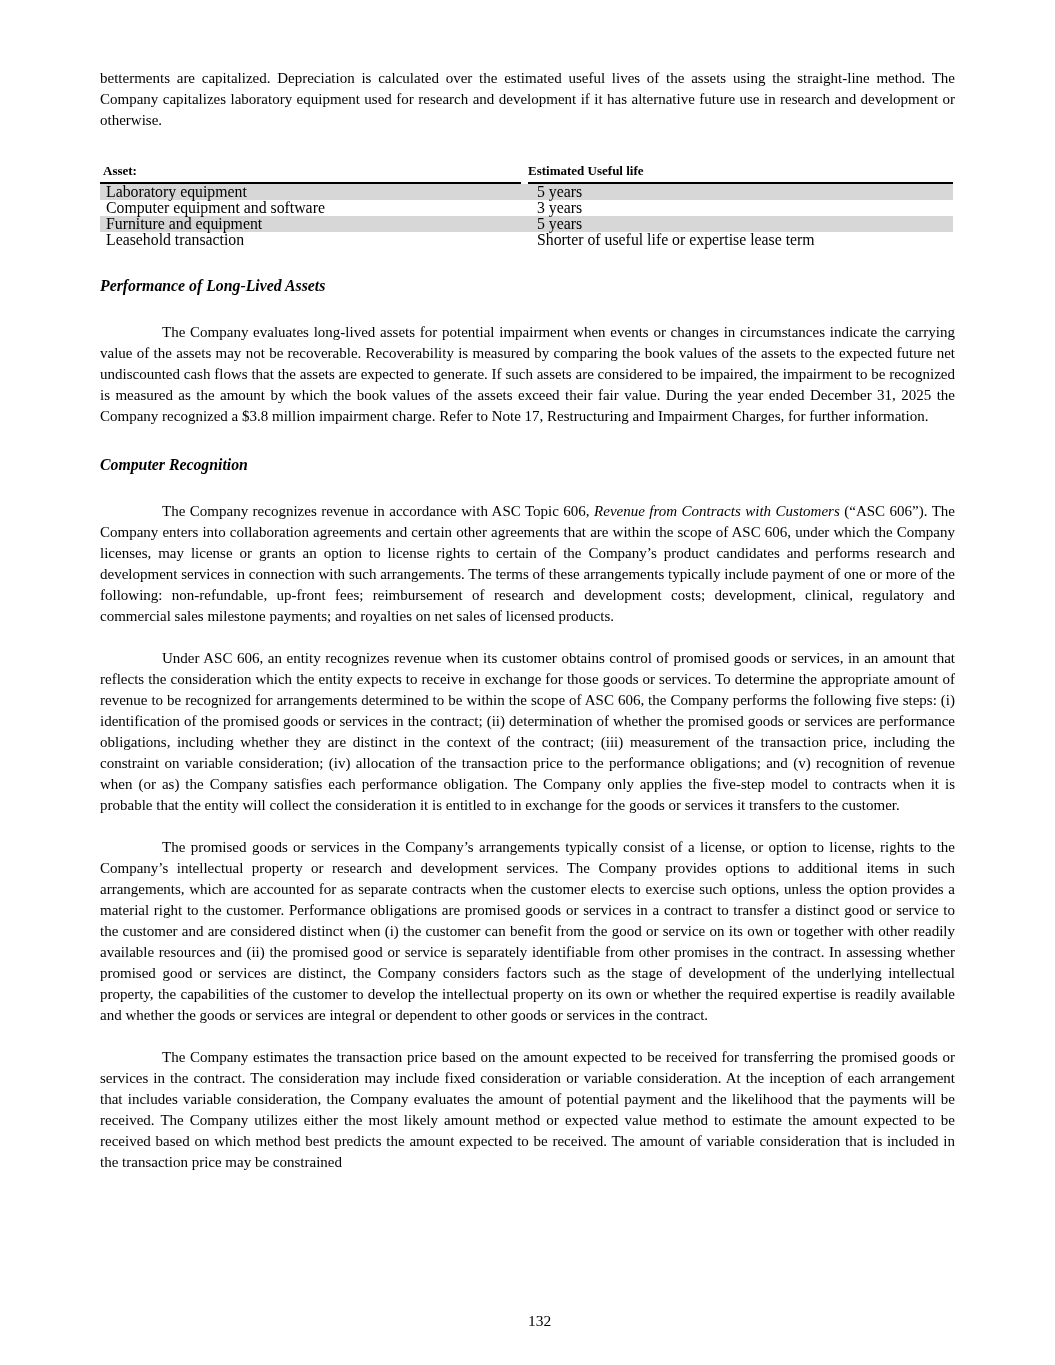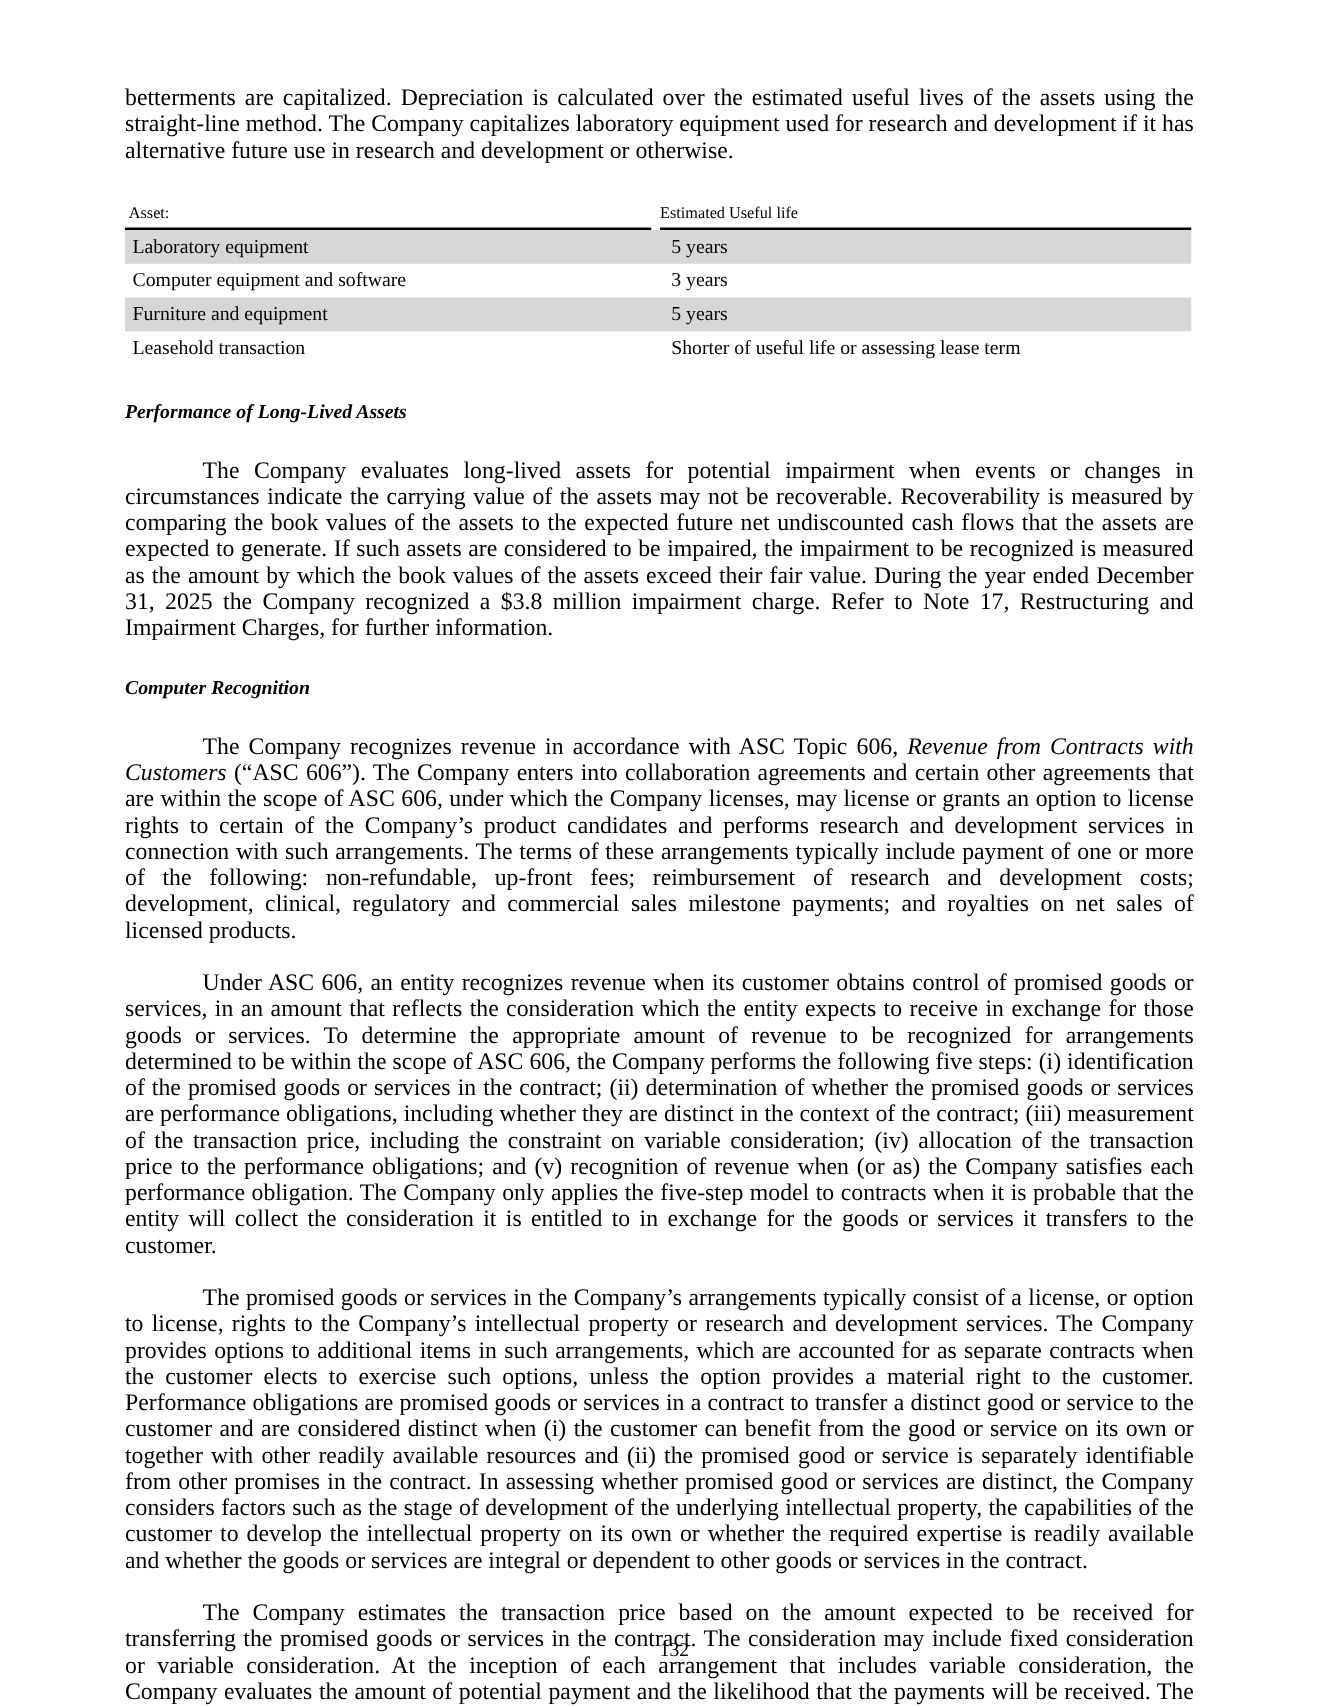--- a/index.html
+++ b/index.html
@@ -12,21 +12,21 @@
     height: 1365px;
     position: relative;
     overflow: hidden;
     font-family: "Liberation Serif", serif;
     color: #000000;
   }
   .page {
     padding: 68px 100px 0 100px;
   }
   .para {
-    font-size: 19px;
+    font-size: 15px;
     line-height: 21px;
     text-align: justify;
     margin: 0 0 21px 0;
   }
   .indent {
     text-indent: 62px;
   }
   .section-heading {
     font-size: 15.8px;
     line-height: 21px;
@@ -51,26 +51,26 @@
   }
   .t-header .hcol2 {
     flex: 1;
     border-bottom: 2.5px solid #000000;
     padding: 2px 0 3px 0;
     text-align: left;
     box-sizing: border-box;
   }
   .t-header .hlabel {
     font-size: 13px;
-    font-weight: normal;
+    font-weight: bold;
     line-height: 15px;
   }
   .t-row {
     display: flex;
-    height: 27px;
+    height: 16px;
     align-items: center;
     font-size: 15.8px;
   }
   .t-row.shaded {
     background: #d7d7d7;
   }
   .t-row .rcol1 {
     width: 428px;
     padding-left: 6px;
     box-sizing: border-box;
@@ -116,21 +116,21 @@
     <div class="t-row">
       <div class="rcol1">Computer equipment and software</div>
       <div class="rcol2">3 years</div>
     </div>
     <div class="t-row shaded">
       <div class="rcol1">Furniture and equipment</div>
       <div class="rcol2">5 years</div>
     </div>
     <div class="t-row">
       <div class="rcol1">Leasehold transaction</div>
-      <div class="rcol2">Shorter of useful life or assessing lease term</div>
+      <div class="rcol2">Shorter of useful life or expertise lease term</div>
     </div>
   </div>
 
   <h3 class="section-heading">Performance of Long-Lived Assets</h3>
 
   <p class="para indent">The Company evaluates long-lived assets for potential impairment when events or changes in circumstances indicate the carrying value of the assets may not be recoverable. Recoverability is measured by comparing the book values of the assets to the expected future net undiscounted cash flows that the assets are expected to generate. If such assets are considered to be impaired, the impairment to be recognized is measured as the amount by which the book values of the assets exceed their fair value. During the year ended December 31, 2025 the Company recognized a $3.8 million impairment charge. Refer to Note 17, Restructuring and Impairment Charges, for further information.</p>
 
   <h3 class="section-heading">Computer Recognition</h3>
 
   <p class="para indent"><span>The Company recognizes revenue in accordance with ASC Topic 606, </span><i>Revenue from Contracts with Customers</i><span> (“ASC 606”). The Company enters into collaboration agreements and certain other agreements that are within the scope of ASC 606, under which the Company licenses, may license or grants an option to license rights to certain of the Company’s product candidates and performs research and development services in connection with such arrangements. The terms of these arrangements typically include payment of one or more of the following: non-refundable, up-front fees; reimbursement of research and development costs; development, clinical, regulatory and commercial sales milestone payments; and royalties on net sales of licensed products.</span></p>

